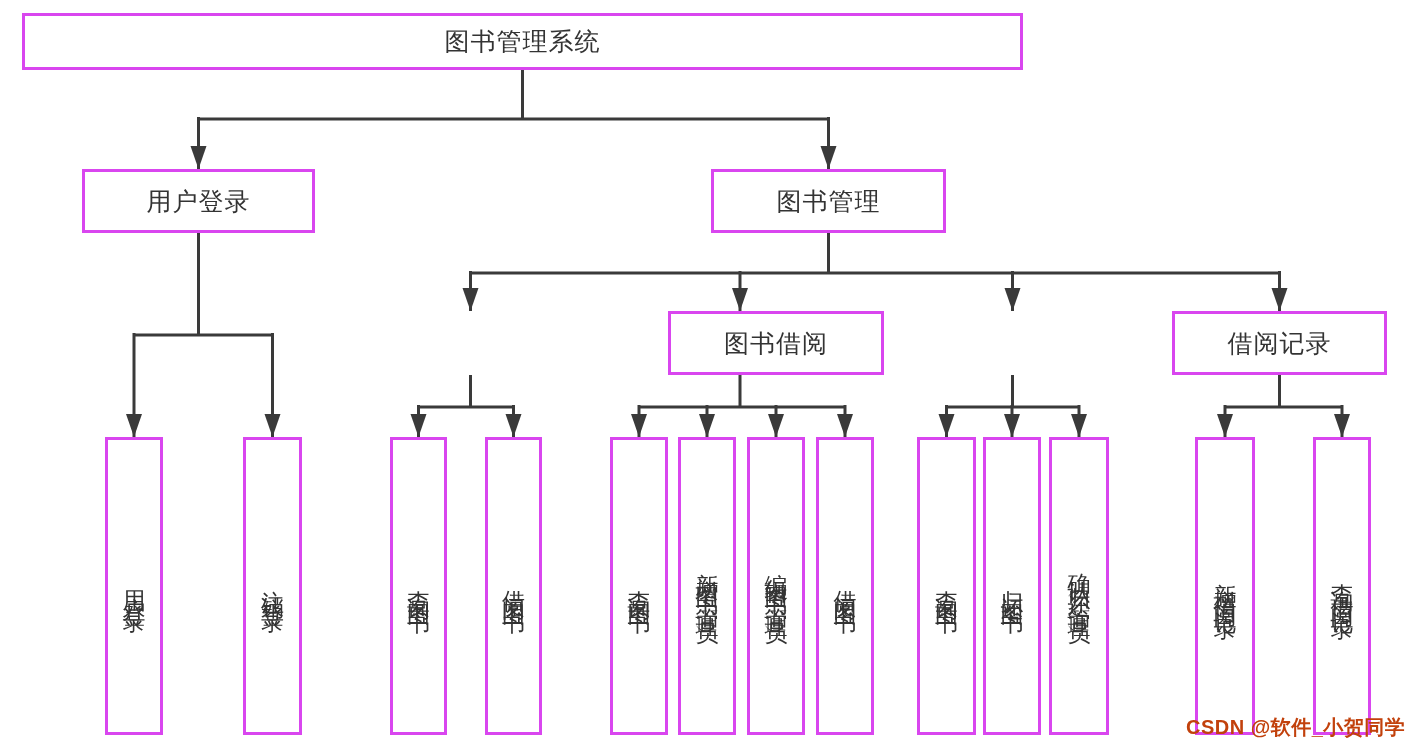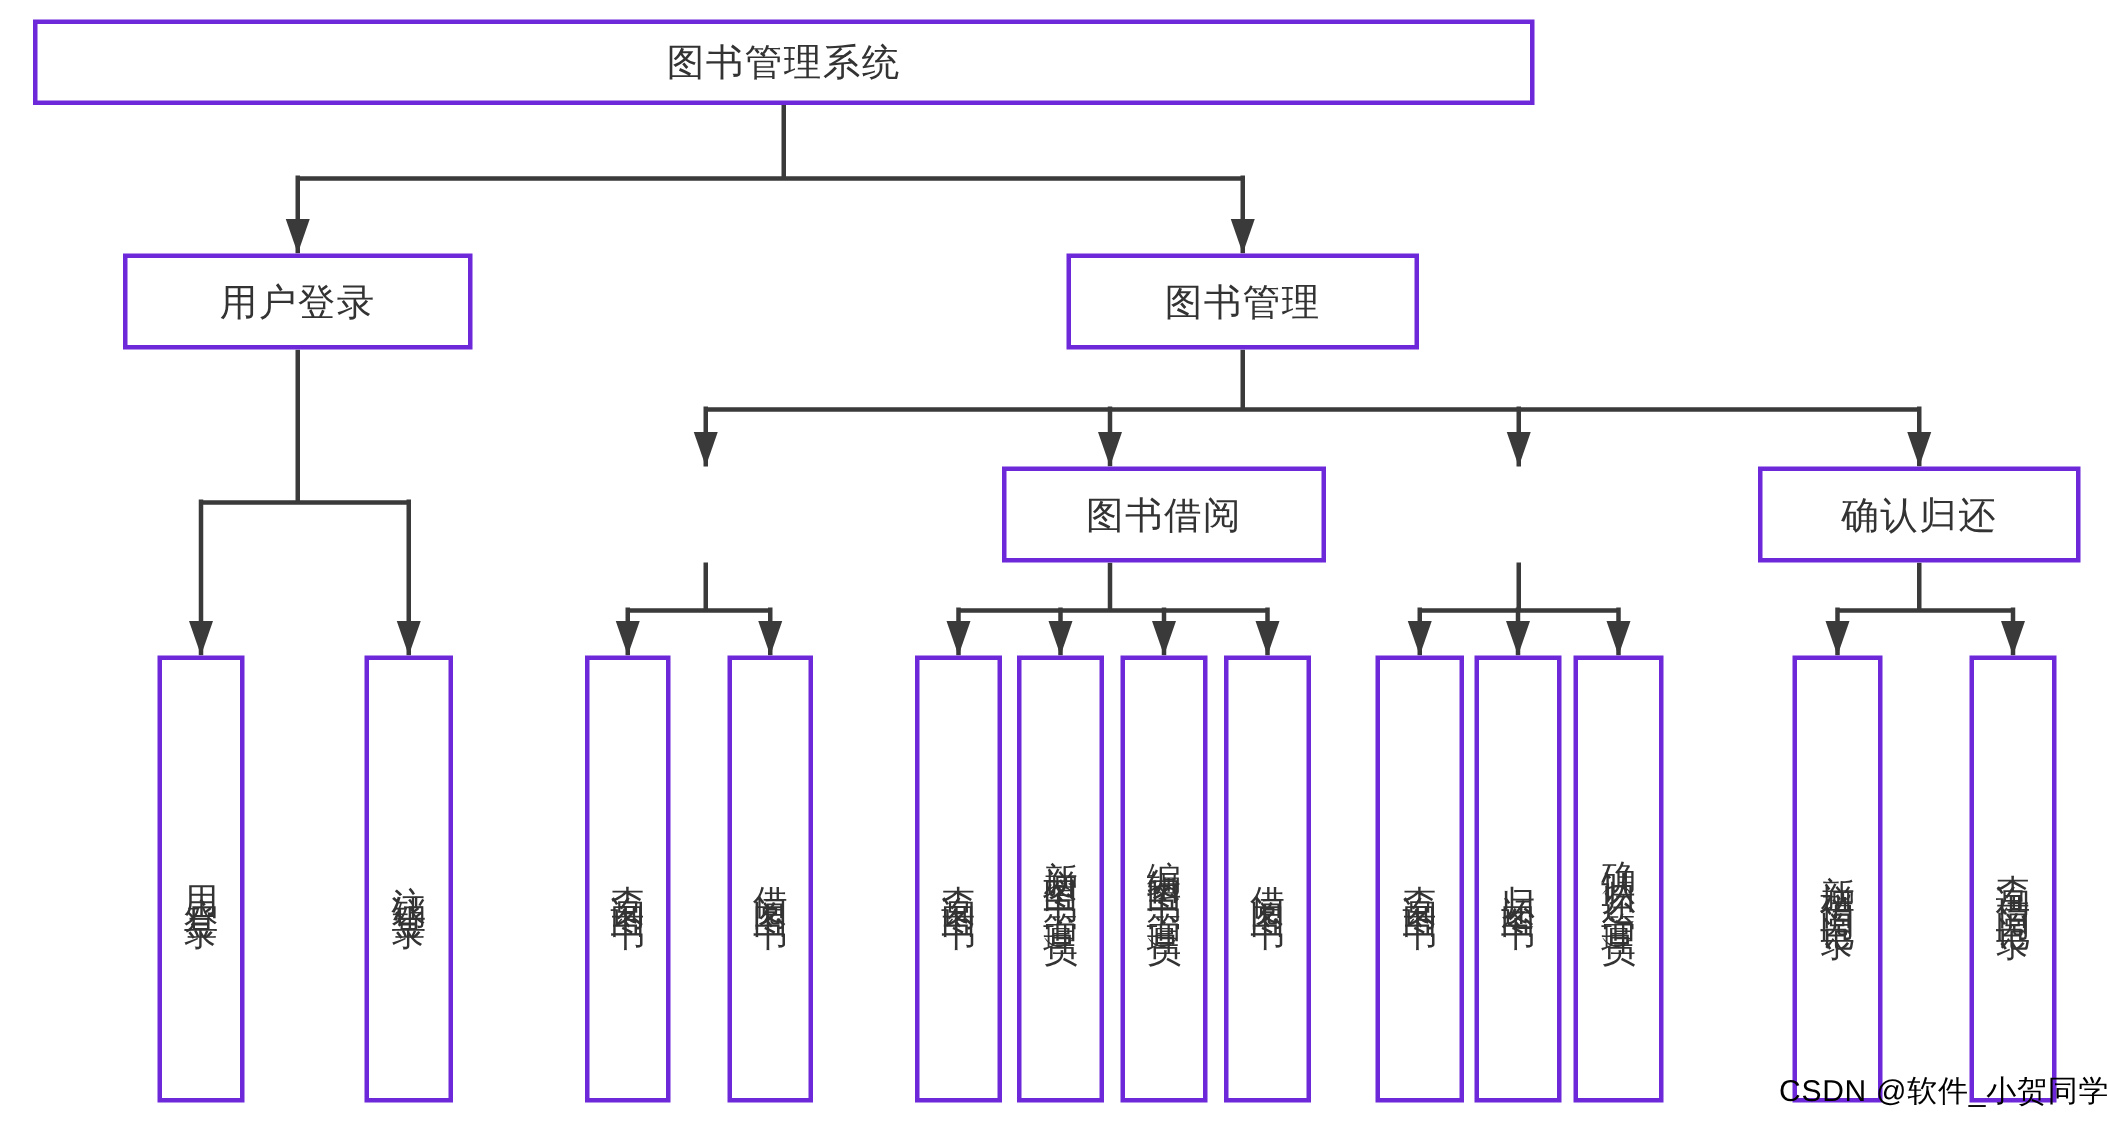--- a/index.html
+++ b/index.html
@@ -19,21 +19,21 @@
     position: absolute;
     left: 0;
     top: 0;
     width: 1405px;
     height: 747px;
   }
   .node {
     position: absolute;
     box-sizing: border-box;
     background: #ffffff;
-    border: 3px solid #6d28d9;
+    border: 3px solid #d946ef;
     color: #333333;
     display: flex;
     align-items: center;
     justify-content: center;
     text-align: center;
   }
   .node.h {
     font-size: 25px;
     letter-spacing: 1px;
     white-space: nowrap;
@@ -44,24 +44,25 @@
     font-size: 23px;
     letter-spacing: 7px;
     line-height: 1;
     white-space: nowrap;
   }
   .watermark {
     position: absolute;
     left: 1186px;
     top: 714px;
     font-size: 20px;
-    color: #000000;
+    color: #c2410c;
     letter-spacing: 0.5px;
     white-space: nowrap;
     pointer-events: none;
+    font-weight: bold;
   }
   
   #n-root            { left: 22px;   top: 13px;  width: 1001px; height: 57px; }
   #n-user-login      { left: 82px;   top: 169px; width: 233px;  height: 64px; }
   #n-book-mgmt       { left: 711px;  top: 169px; width: 235px;  height: 64px; }
   #n-new-book        { left: 363px;  top: 311px; width: 215px;  height: 64px; }
   #n-book-borrow     { left: 668px;  top: 311px; width: 216px;  height: 64px; }
   #n-current-borrow  { left: 906px;  top: 311px; width: 213px;  height: 64px; }
   #n-borrow-record   { left: 1172px; top: 311px; width: 215px;  height: 64px; }
   .leaf              { top: 437px; height: 298px; width: 58px; }
@@ -126,21 +127,21 @@
       <path d="M1342,405 V437" marker-end="url(#arr)"></path>
     </g>
   </svg>
 
   <div id="n-root" class="node h">图书管理系统</div>
 
   <div id="n-user-login" class="node h">用户登录</div>
   <div id="n-book-mgmt" class="node h">图书管理</div>
 
   <div id="n-book-borrow" class="node h">图书借阅</div>
-  <div id="n-borrow-record" class="node h">确认归还</div>
+  <div id="n-borrow-record" class="node h">借阅记录</div>
 
   <div id="l-ul-login" class="node v leaf">用户登录</div>
   <div id="l-ul-logout" class="node v leaf">注销登录</div>
 
   <div id="l-nb-query" class="node v leaf">查询图书</div>
   <div id="l-nb-borrow" class="node v leaf">借阅图书</div>
 
   <div id="l-bb-query" class="node v leaf">查询图书</div>
   <div id="l-bb-add" class="node v leaf">新增图书（管理员）</div>
   <div id="l-bb-edit" class="node v leaf">编辑图书（管理员）</div>

